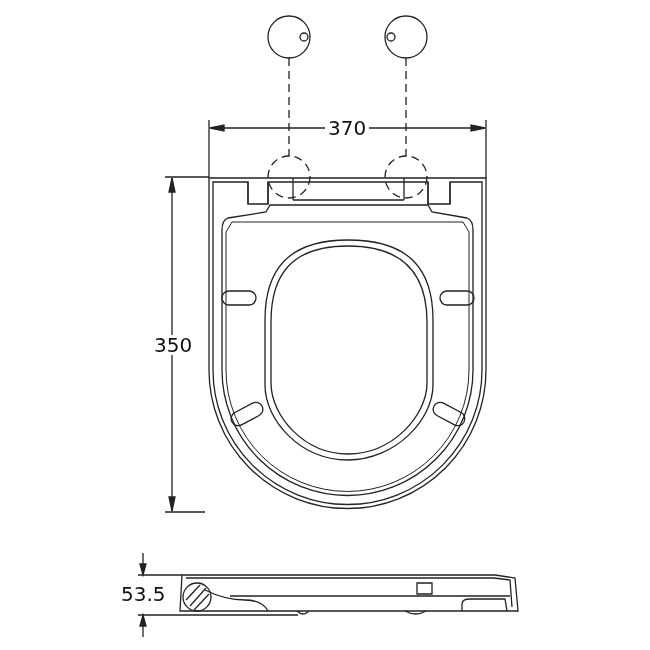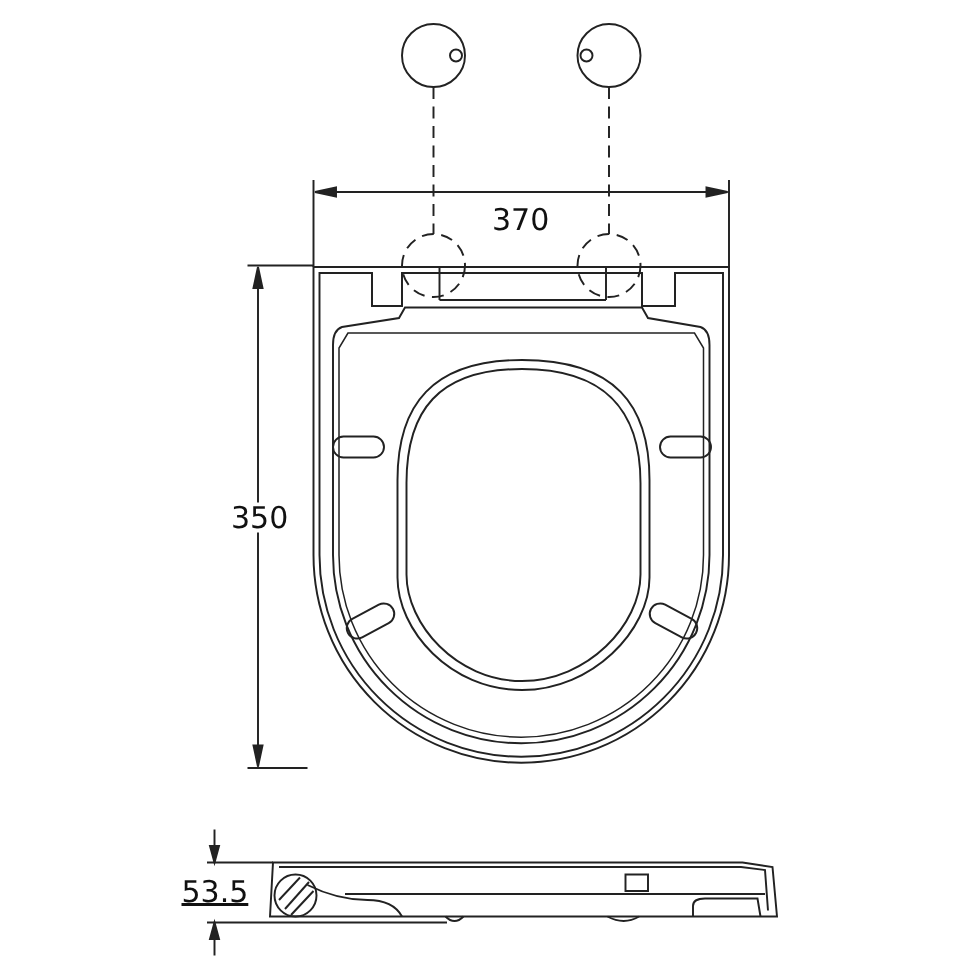--- a/index.html
+++ b/index.html
@@ -89,16 +89,16 @@
     <g>
       <line x1="138" y1="575" x2="182" y2="575"></line>
       <line x1="138" y1="615" x2="298" y2="615"></line>
       <line x1="143" y1="553" x2="143" y2="575"></line>
       <line x1="143" y1="615" x2="143" y2="637"></line>
       <polygon points="143,575 140,564 146,564" fill="#222"></polygon>
       <polygon points="143,615 140,626 146,626" fill="#222"></polygon>
     </g>
   </svg>
 
-  <div class="dim-label" style="left:325px;top:136px;">370</div>
+  <div class="dim-label" style="left:325px;top:118px;">370</div>
   <div class="dim-label" style="left:151px;top:335px;">350</div>
-  <div class="dim-label" style="left:118px;top:584px;background:transparent;text-decoration:underline;">53.5</div>
+  <div class="dim-label" style="left:118px;top:584px;background:transparent;">53.5</div>
 </div>
 
 </body></html>

